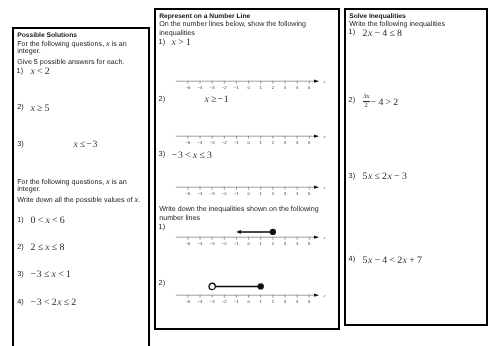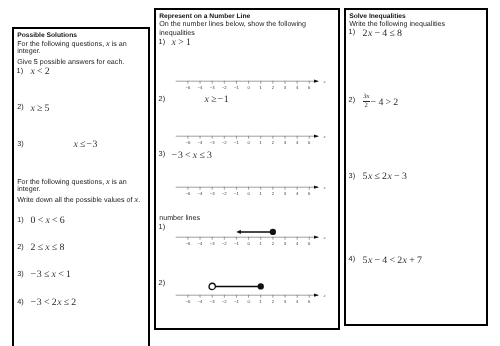--- a/index.html
+++ b/index.html
@@ -85,20 +85,21 @@
 
     <div class="qn" style="left:2.6px;top:26.80px;">1)</div>
     <div class="mexp" style="left:15.6px;top:27.0px;"><i>x</i><span class="op">&gt;</span>1</div>
 
     <div class="qn" style="left:2.6px;top:84.00px;">2)</div>
     <div class="mexp" style="left:15.6px;top:84.3px;margin-left:33px;"><i>x</i><span class="op">≥</span><span class="neg">−</span>1</div>
 
     <div class="qn" style="left:2.6px;top:139.20px;">3)</div>
     <div class="mexp" style="left:15.6px;top:139.5px;"><span class="neg0">−</span>3<span class="op">&lt;</span><i>x</i><span class="op">≤</span>3</div>
 
+    <div class="para" style="left:3.2px;top:195.4px;">Write down the inequalities shown on the following</div>
     <div class="para" style="left:3.2px;top:204.2px;">number lines</div>
 
     <div class="qn" style="left:2.6px;top:211.80px;">1)</div>
     <div class="qn" style="left:2.6px;top:268.10px;">2)</div>
 
     <div class="nl" id="nl0" style="top:56px;">
         <svg width="152" height="26" viewBox="0 0 152 26">
           <line x1="-0.3" y1="15.2" x2="141.8" y2="15.2" class="axis"></line>
           <path d="M138.0 13.549999999999999 L143.0 15.2 L138.0 16.849999999999998 Z" class="head"></path>
           <text x="148.5" y="16.5" class="axlab">x</text>

